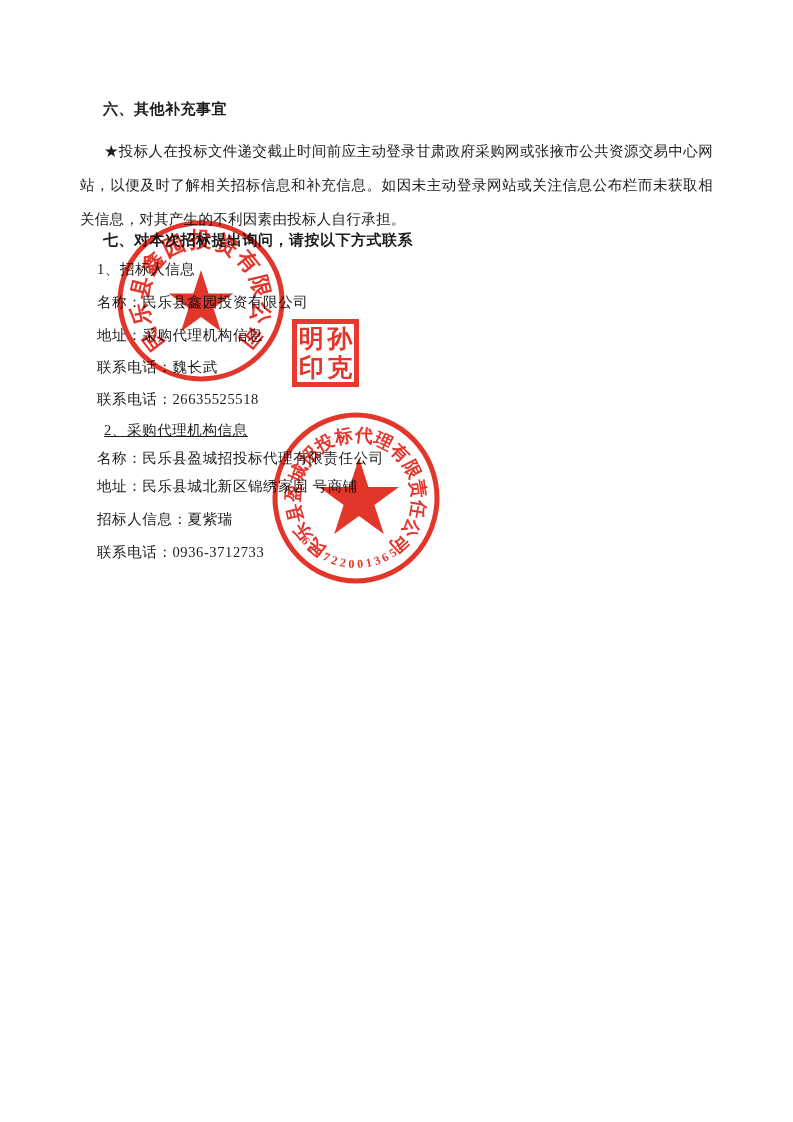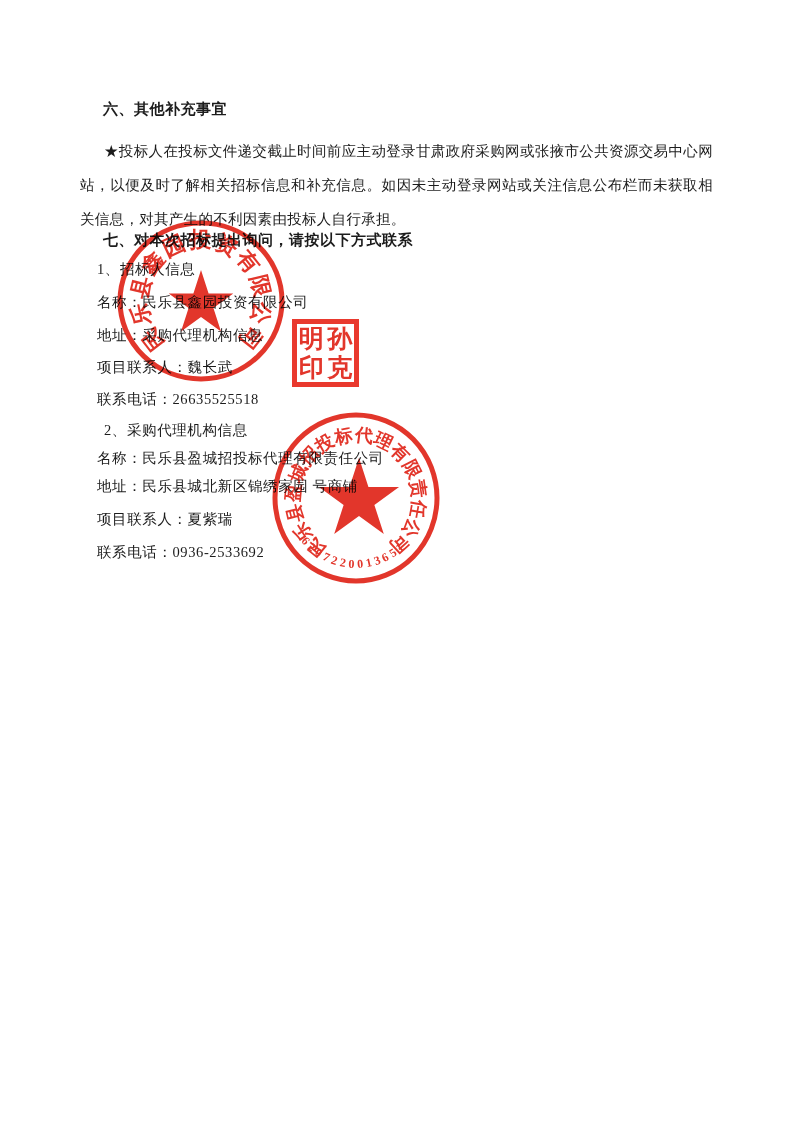--- a/index.html
+++ b/index.html
@@ -38,21 +38,21 @@
     letter-spacing: 0.3px;
     margin: 4px;
   }
   .cline {
     position: absolute;
     left: 97px;
     font-size: 14.5px;
     white-space: nowrap;
     letter-spacing: 0.6px;
   }
-  .agency-head { left: 104px; }
+  .agency-head { left: 104px; text-decoration: underline; }
 
   
   .stamp {
     position: absolute;
     mix-blend-mode: multiply;
     opacity: 0.92;
   }
   .seal1 { left: 117px; top: 220px; }
   .seal2 { left: 272px; top: 412px; }
   .square-seal {
@@ -92,28 +92,28 @@
 
   <div class="sec-title sec6-title">六、其他补充事宜</div>
 
   <p class="para">★投标人在投标文件递交截止时间前应主动登录甘肃政府采购网或张掖市公共资源交易中心网站，以便及时了解相关招标信息和补充信息。如因未主动登录网站或关注信息公布栏而未获取相关信息，对其产生的不利因素由投标人自行承担。</p>
 
   <div class="sec-title sec7-title">七、对本次招标提出询问，请按以下方式联系</div>
 
   <div class="cline" style="top:260px">1、招标人信息</div>
   <div class="cline" style="top:293px">名称：民乐县鑫园投资有限公司</div>
   <div class="cline" style="top:326px">地址：采购代理机构信息</div>
-  <div class="cline" style="top:358px">项目联系人：魏长武</div>
+  <div class="cline" style="top:358px">联系电话：魏长武</div>
   <div class="cline" style="top:390px">联系电话：26635525518</div>
 
   <div class="cline agency-head" style="top:421px">2、采购代理机构信息</div>
   <div class="cline" style="top:449px">名称：民乐县盈城招投标代理有限责任公司</div>
   <div class="cline" style="top:477px">地址：民乐县城北新区锦绣家园 号商铺</div>
-  <div class="cline" style="top:510px">项目联系人：夏紫瑞</div>
-  <div class="cline" style="top:543px">联系电话：0936-2533692</div>
+  <div class="cline" style="top:510px">招标人信息：夏紫瑞</div>
+  <div class="cline" style="top:543px">联系电话：0936-3712733</div>
 
   <svg class="stamp seal1" width="168" height="162" viewBox="0 0 168 162">
     <ellipse cx="84" cy="81" rx="81" ry="78" fill="none" stroke="#e02418" stroke-width="5"></ellipse>
     <path id="seal1-arc" d="M 49.3 122.4 A 54 54 0 1 1 118.7 122.4" fill="none"></path>
     <text class="seal-ring-text" font-size="22" letter-spacing="2">
       <textPath href="#seal1-arc">民乐县鑫园投资有限公司</textPath>
     </text>
     <polygon fill="#e02418" transform="translate(84,84)" points="0,-34 7.6,-10.5 32.3,-10.5 12.4,4.0 20.0,27.5 0,13 -20.0,27.5 -12.4,4.0 -32.3,-10.5 -7.6,-10.5"></polygon>
   </svg>
 

